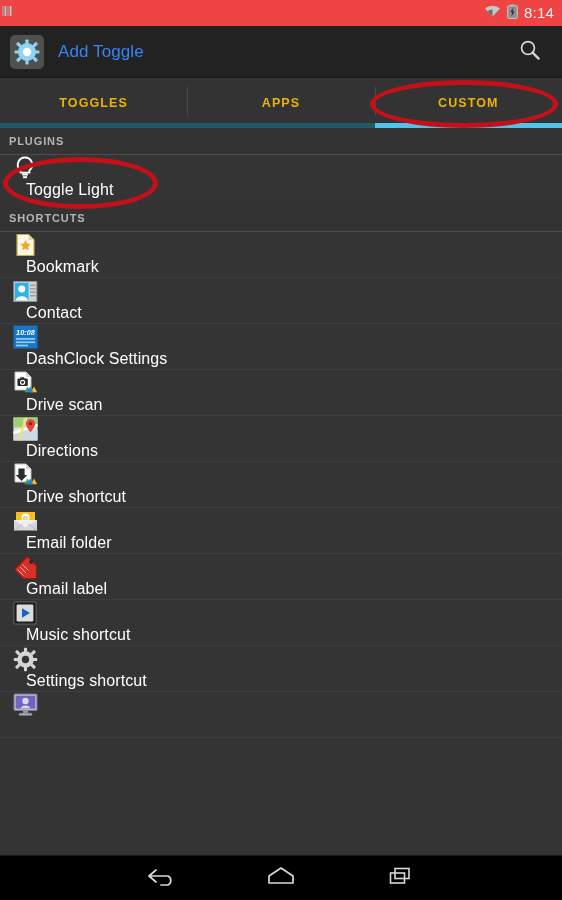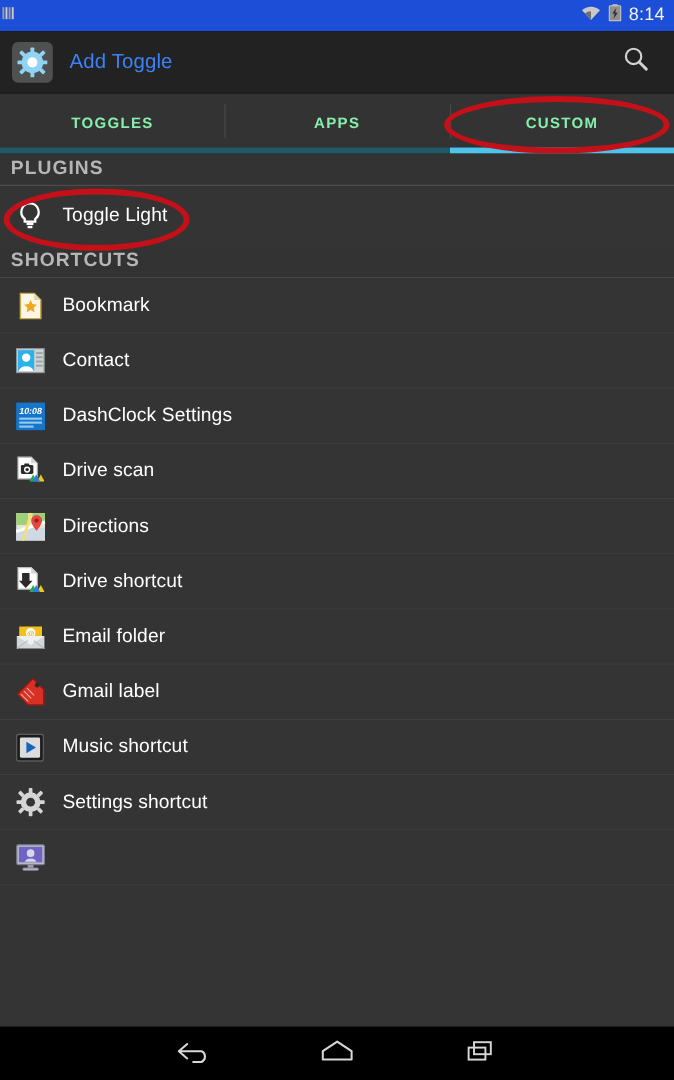--- a/index.html
+++ b/index.html
@@ -18,21 +18,21 @@
     height: 900px;
     background: #000;
     display: flex;
     flex-direction: column;
   }
 
   
   .statusbar {
     height: 26px;
     flex: 0 0 26px;
-    background: #1d4ed8;
+    background: #ef4444;
     display: flex;
     align-items: center;
     padding: 0 8px 0 0;
     position: relative;
   }
   .sb-left { display: flex; align-items: center; gap: 4px; }
   .sb-right {
     margin-left: auto;
     display: flex;
     align-items: center;
@@ -91,21 +91,21 @@
     position: relative;
   }
   .tab {
     flex: 1 1 0;
     display: flex;
     align-items: center;
     justify-content: center;
     position: relative;
   }
   .tab-label {
-    color: #86efac;
+    color: #eab308;
     font-size: 12.5px;
     font-weight: bold;
     letter-spacing: 1.1px;
   }
   .tab-sep {
     position: absolute;
     top: 9px;
     bottom: 13px;
     width: 1px;
     background: #4a4a4a;
@@ -139,31 +139,32 @@
   .section-header {
     height: 27px;
     display: flex;
     align-items: center;
     padding-left: 9px;
     background: #333333;
     border-bottom: 1px solid #4d4d4d;
   }
   .section-header .sh-text {
     color: #b6b6b6;
-    font-size: 16px;
+    font-size: 11px;
     font-weight: bold;
     letter-spacing: .9px;
   }
   .row {
     height: 46px;
     display: flex;
-    align-items: center;
+    align-items: flex-start;
     padding-left: 12px;
     background: #343434;
     border-bottom: 1px solid #3e3e3e;
+    flex-direction: column;
   }
   .row.plugin { height: 50px; border-bottom: none; }
   .row-icon {
     width: 26px; height: 26px;
     flex: 0 0 26px;
     display: flex;
     align-items: center;
     justify-content: center;
     font-style: italic;
   }

